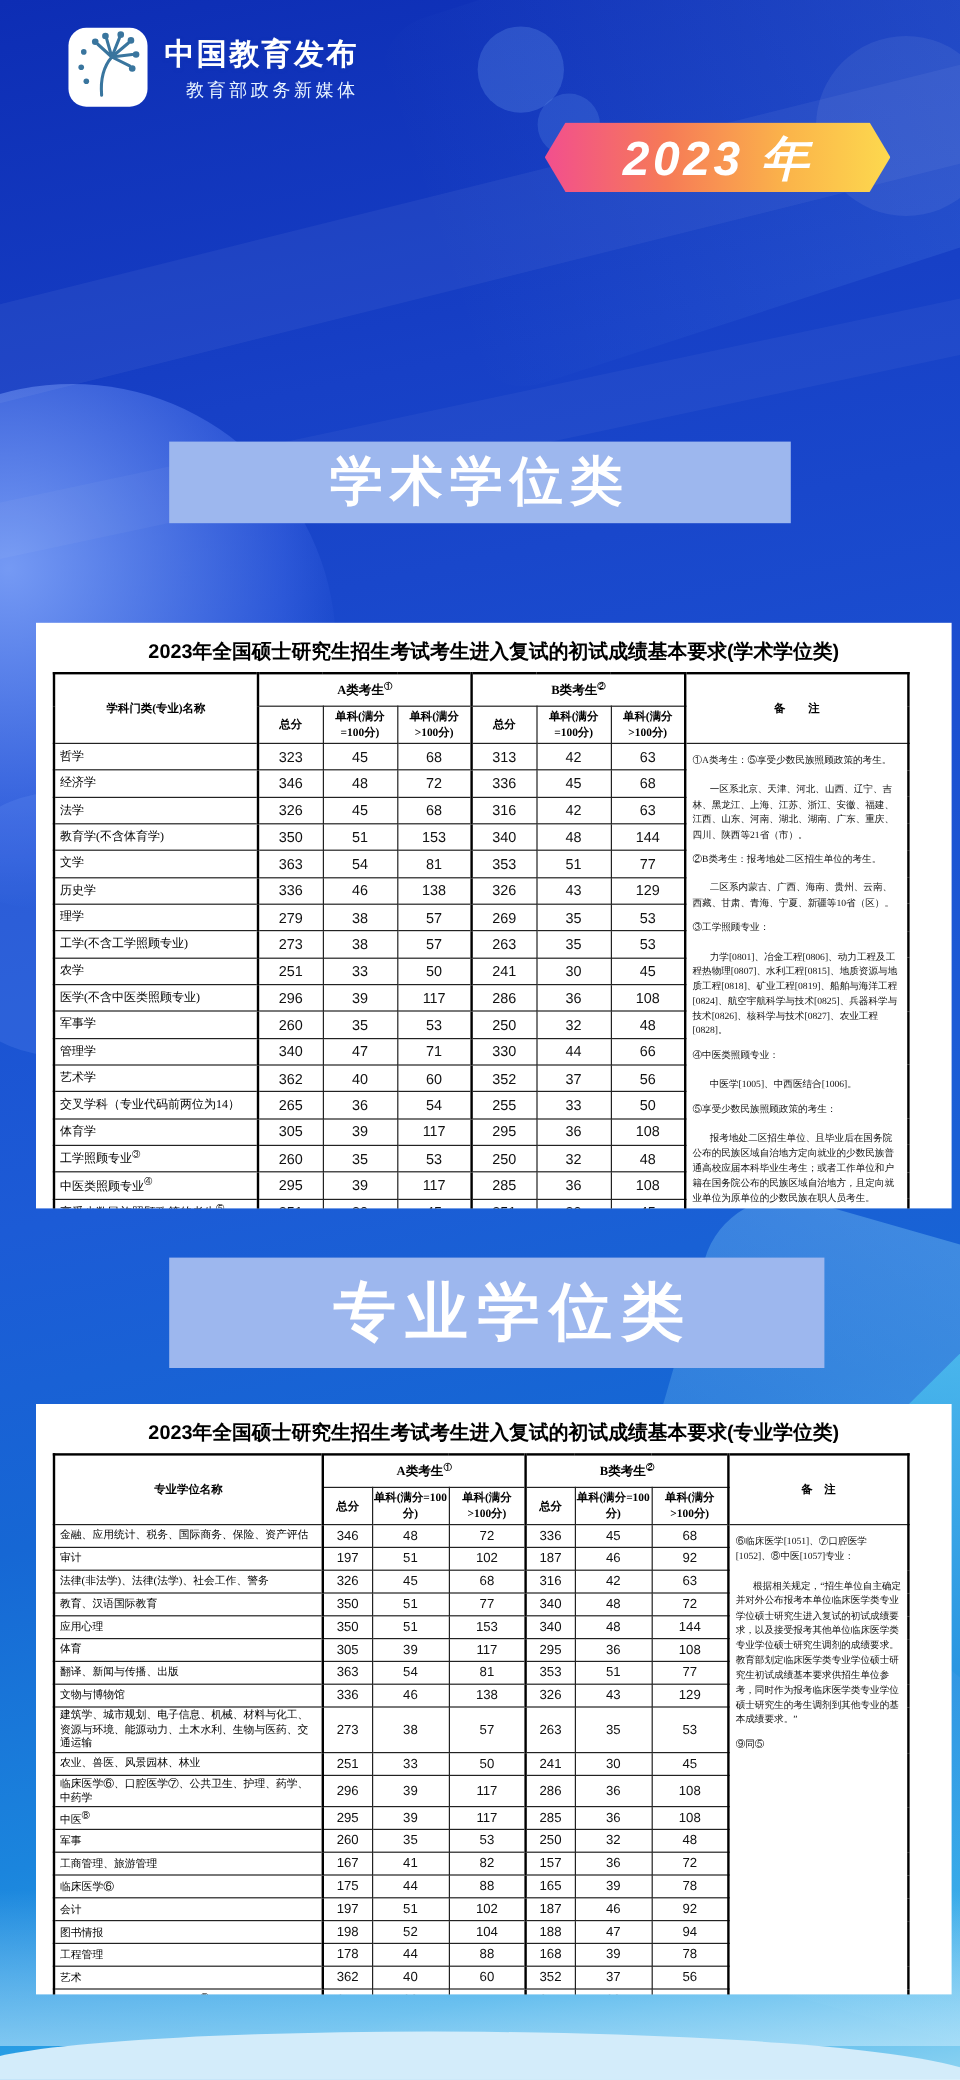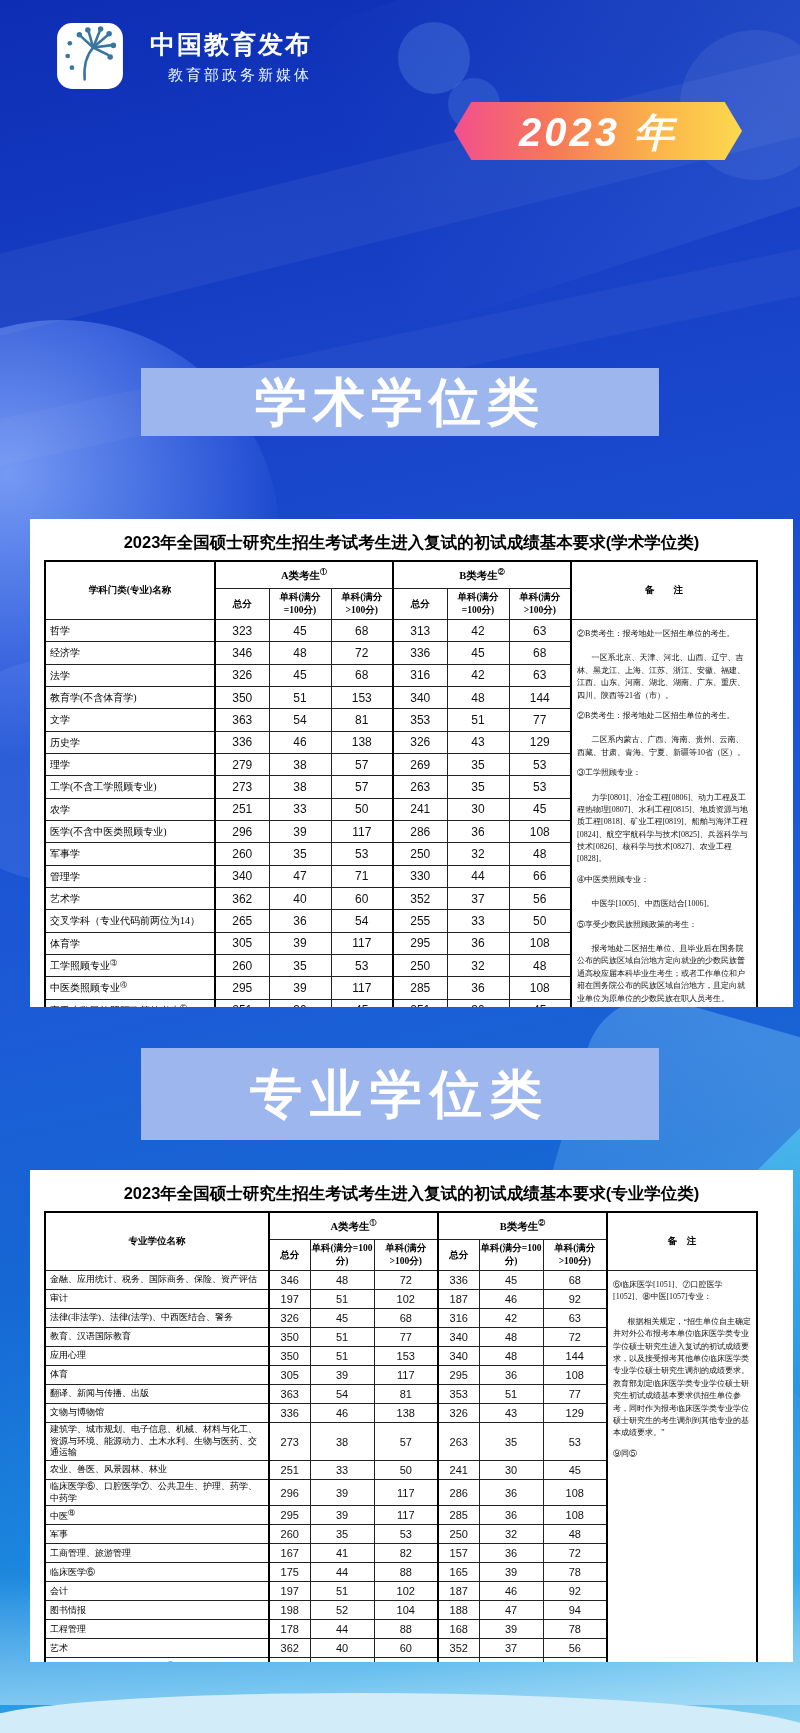--- a/index.html
+++ b/index.html
@@ -21,38 +21,38 @@
     background:linear-gradient(90deg, rgba(255,255,255,0), rgba(140,200,255,.16)); transform:rotate(-18deg); }
   .swoosh-mid { right:-150px; top:1030px; width:440px; height:640px; border-radius:70px;
     background:linear-gradient(200deg, rgba(160,235,255,.32), rgba(90,180,245,.05)); transform:rotate(16deg); }
   .wedge { right:0; top:1128px; width:150px; height:270px; opacity:.75;
     background:linear-gradient(180deg,#4ec4f0,#2694e0); clip-path:polygon(100% 0,100% 100%,0 55%); }
   .bottom-band { left:0; bottom:28px; width:100%; height:130px;
     background:linear-gradient(180deg, rgba(190,230,252,0), rgba(200,235,252,.55)); }
   .bottom-strip { left:-20px; bottom:-38px; width:840px; height:78px; background:#d3ecfa;
     border-radius:45% 55% 0 0 / 30px 42px 0 0; }
 
-  .top-logo { position:absolute; left:56px; top:22px; display:flex; gap:26px; align-items:center; z-index:3; }
+  .top-logo { position:absolute; left:56px; top:22px; display:flex; gap:13px; align-items:center; z-index:3; }
   .logo-icon { width:68px; height:68px; flex:0 0 auto; }
   .logo-title { font-size:25px; font-weight:bold; color:#ffffff; letter-spacing:2px; text-shadow:0 1px 3px rgba(20,60,180,.6); }
   .logo-sub { font-size:15px; color:#e8f4ff; letter-spacing:3px; margin-top:5px;text-align:right; }
 
   .year-badge { position:absolute; right:58px; top:102px; width:288px; height:58px; z-index:3;
     display:flex; align-items:flex-end; justify-content:center;
     background:linear-gradient(90deg,#f24f8e 0%,#f67a57 35%,#fbb44a 70%,#fdd94e 100%);
     clip-path:polygon(6% 0%,94% 0%,100% 50%,94% 100%,6% 100%,0% 50%); }
   .year-badge span { color:#fff; font-size:40px; font-weight:bold; font-style:italic; letter-spacing:3px; }
 
   .main-title { position:absolute; left:0; top:196px; width:100%; margin:0; text-align:center; z-index:3;
     color:#ffffff; font-size:82px; font-weight:900; letter-spacing:6px; text-shadow:0 3px 10px rgba(8,25,110,.35); }
 
   .banner { position:absolute; left:141px; width:518px; background:#9db7ee; color:#ffffff;
     font-weight:800; text-align:center; z-index:3; }
-  .banner1 { top:368px; height:68px; line-height:68px; font-size:52px; letter-spacing:6px; }
-  .banner2 { top:1048px; height:92px; line-height:92px; font-size:52px; letter-spacing:8px; }
+  .banner1 { top:368px; height:68px; line-height:68px; font-size:44px; letter-spacing:6px; }
+  .banner2 { top:1048px; height:92px; line-height:92px; font-size:52px; letter-spacing:8px;padding-left:28px; }
 
   .card { position:absolute; left:30px; width:763px; background:#ffffff; overflow:hidden; z-index:4; }
   .card1 { top:519px; height:488px; }
   .card2 { top:1170px; height:492px; }
   .card-inner { padding:0 14px; position:relative; }
   .card-title { text-align:center; font-size:16.5px; font-weight:bold; color:#000; margin:13px 0 6px; }
 
   table.score { border-collapse:collapse; width:712px; table-layout:fixed; border:2px solid #000; background:transparent; }
   .score th, .score td { border:1px solid #222; }
   .score th { font-weight:bold; font-family:"Liberation Serif",serif; font-size:9.5px; text-align:center; padding:2px 1px; }
@@ -161,21 +161,21 @@
               <tr>
                 <td class="name">哲学</td>
                 <td class="num sep">323</td>
                 <td class="num">45</td>
                 <td class="num">68</td>
                 <td class="num sep">313</td>
                 <td class="num">42</td>
                 <td class="num">63</td>
                 <td class="remarks sep" rowspan="19">
                   <div class="note">
-                    <div class="line">②B类考生：报考地处一区招生单位的考生。</div>
+                    <div class="line">①A类考生：⑤享受少数民族照顾政策的考生。</div>
                     <div class="line cont">一区系北京、天津、河北、山西、辽宁、吉林、黑龙江、上海、江苏、浙江、安徽、福建、江西、山东、河南、湖北、湖南、广东、重庆、四川、陕西等21省（市）。</div>
                   </div>
                   <div class="note">
                     <div class="line">②B类考生：报考地处二区招生单位的考生。</div>
                     <div class="line cont">二区系内蒙古、广西、海南、贵州、云南、西藏、甘肃、青海、宁夏、新疆等10省（区）。</div>
                   </div>
                   <div class="note">
                     <div class="line">③工学照顾专业：</div>
                     <div class="line cont">力学[0801]、冶金工程[0806]、动力工程及工程热物理[0807]、水利工程[0815]、地质资源与地质工程[0818]、矿业工程[0819]、船舶与海洋工程[0824]、航空宇航科学与技术[0825]、兵器科学与技术[0826]、核科学与技术[0827]、农业工程[0828]。</div>
                   </div>
@@ -406,21 +406,21 @@
               <tr>
                 <td class="name">审计</td>
                 <td class="num sep">197</td>
                 <td class="num">51</td>
                 <td class="num">102</td>
                 <td class="num sep">187</td>
                 <td class="num">46</td>
                 <td class="num">92</td>
               </tr>
               <tr>
-                <td class="name">法律(非法学)、法律(法学)、中西医结合、警务</td>
+                <td class="name">法律(非法学)、法律(法学)、社会工作、警务</td>
                 <td class="num sep">326</td>
                 <td class="num">45</td>
                 <td class="num">68</td>
                 <td class="num sep">316</td>
                 <td class="num">42</td>
                 <td class="num">63</td>
               </tr>
               <tr>
                 <td class="name">教育、汉语国际教育</td>
                 <td class="num sep">350</td>

